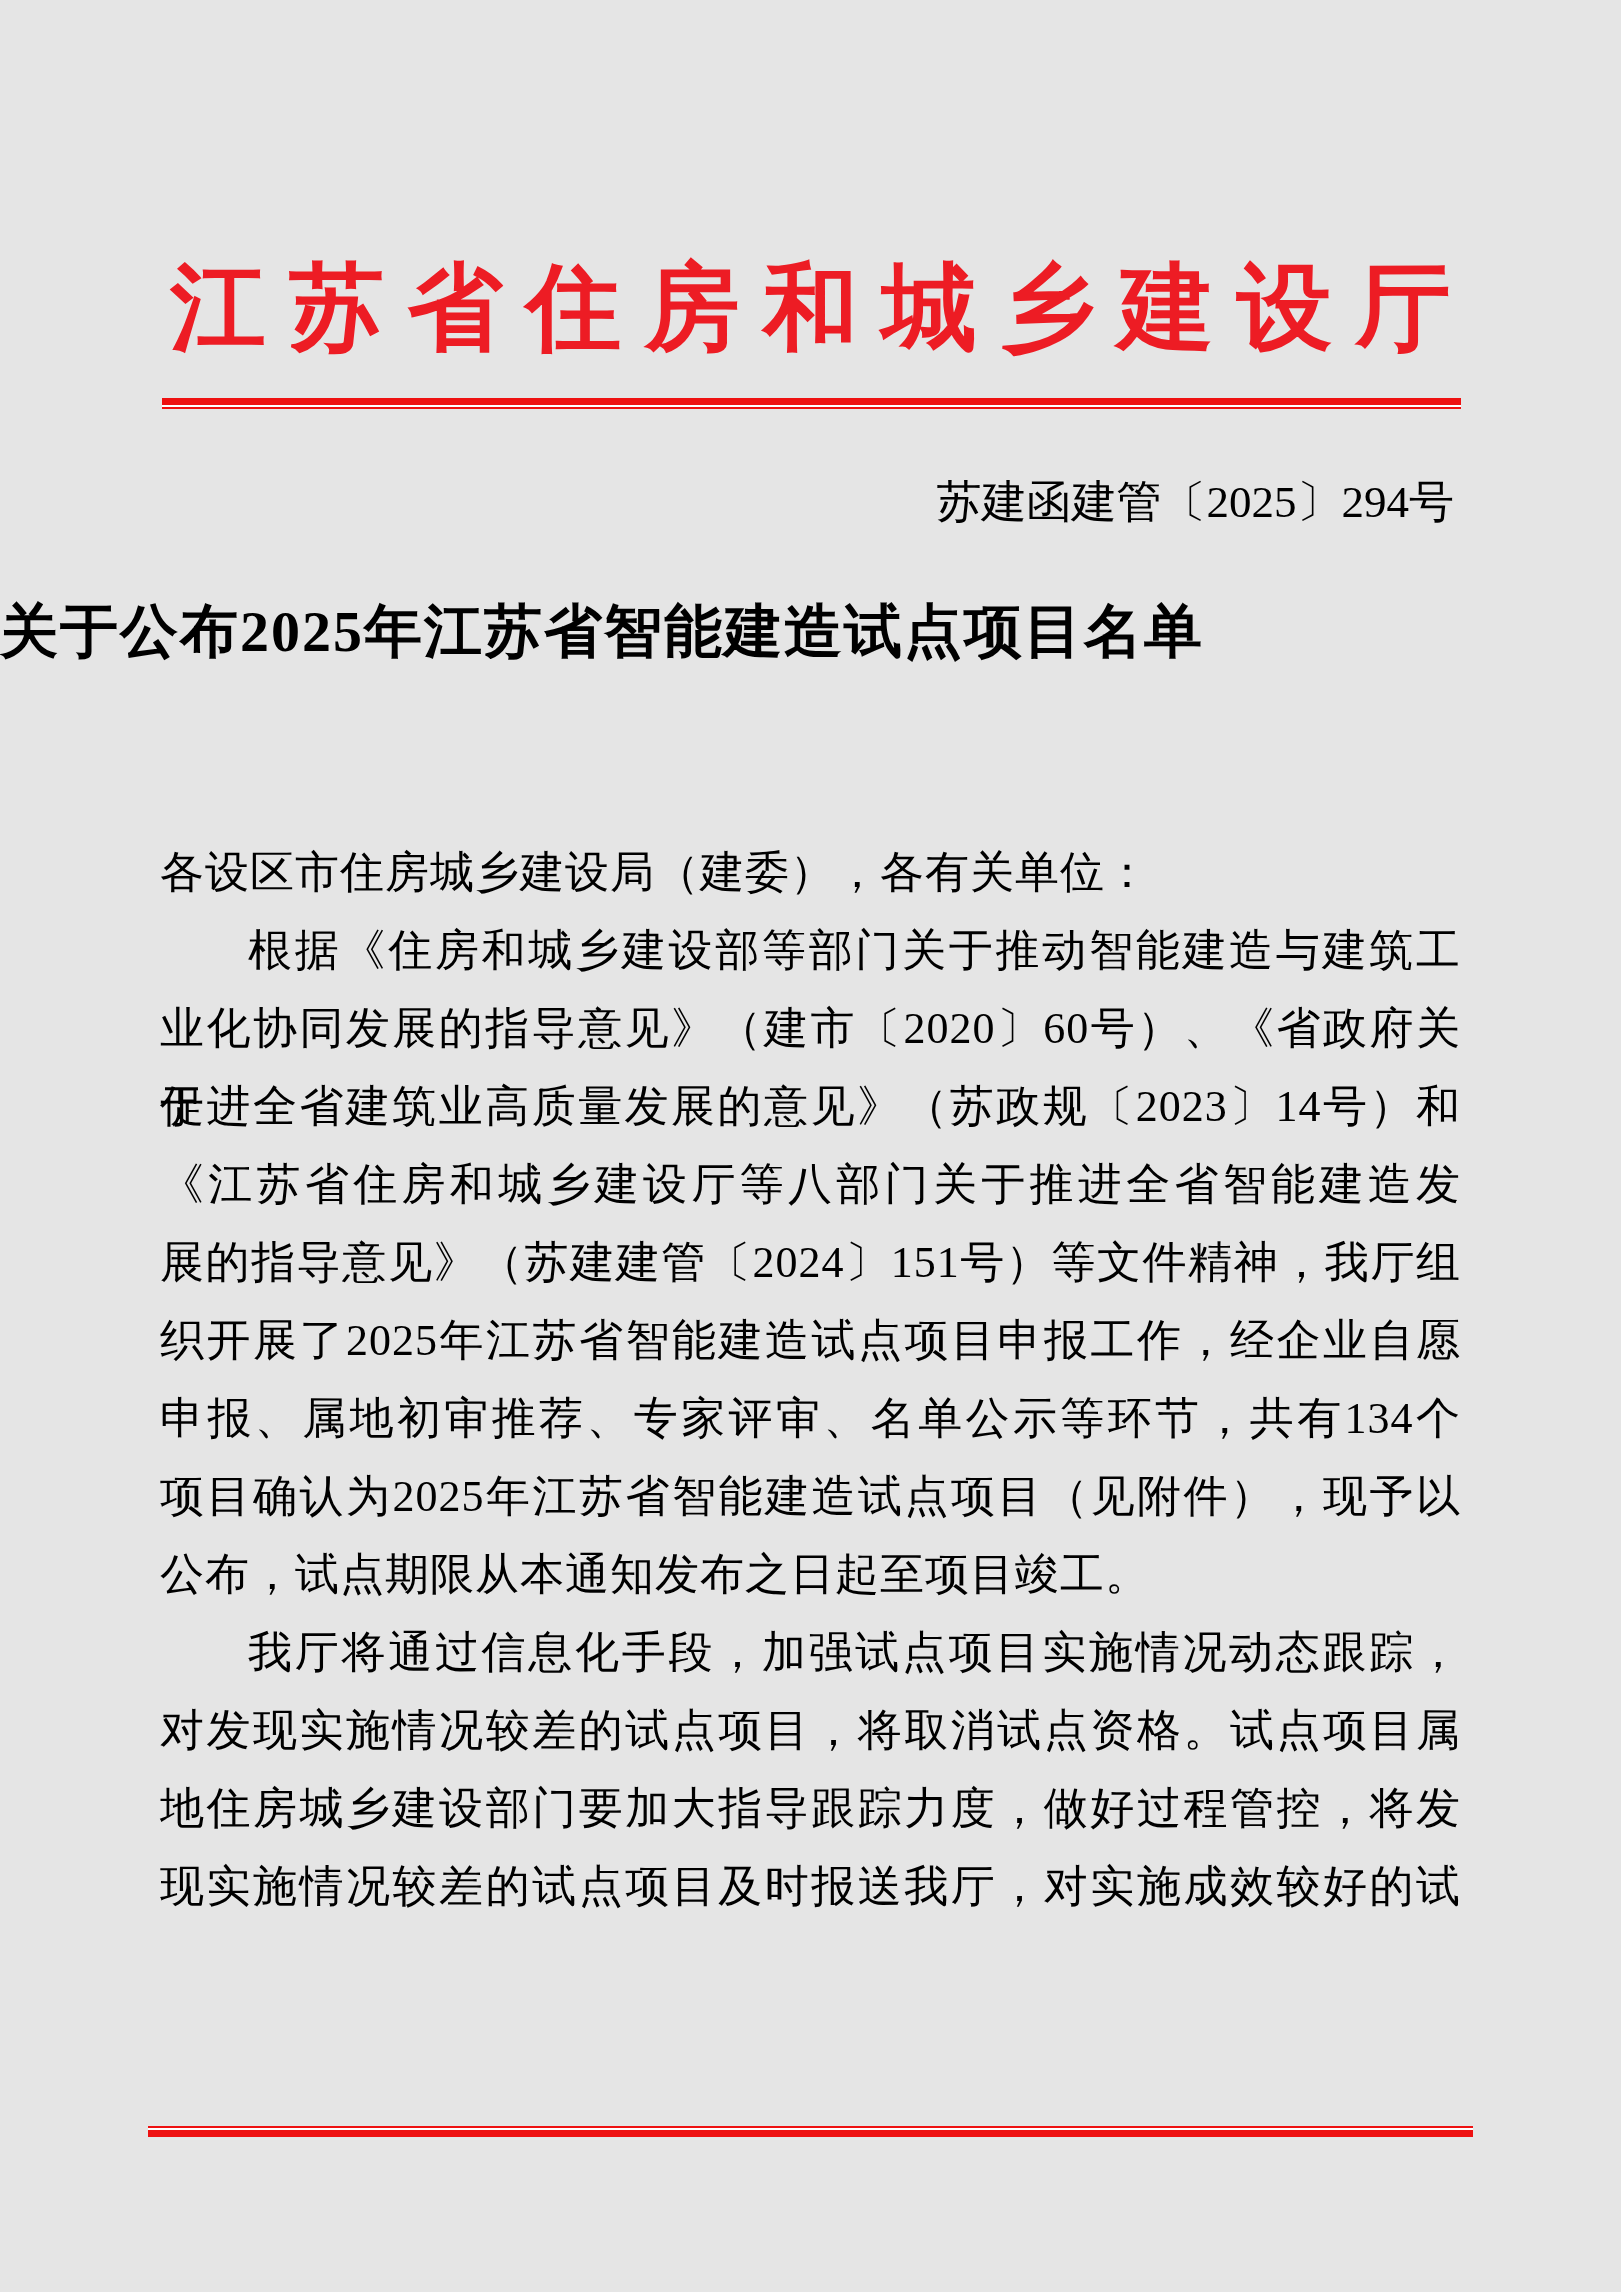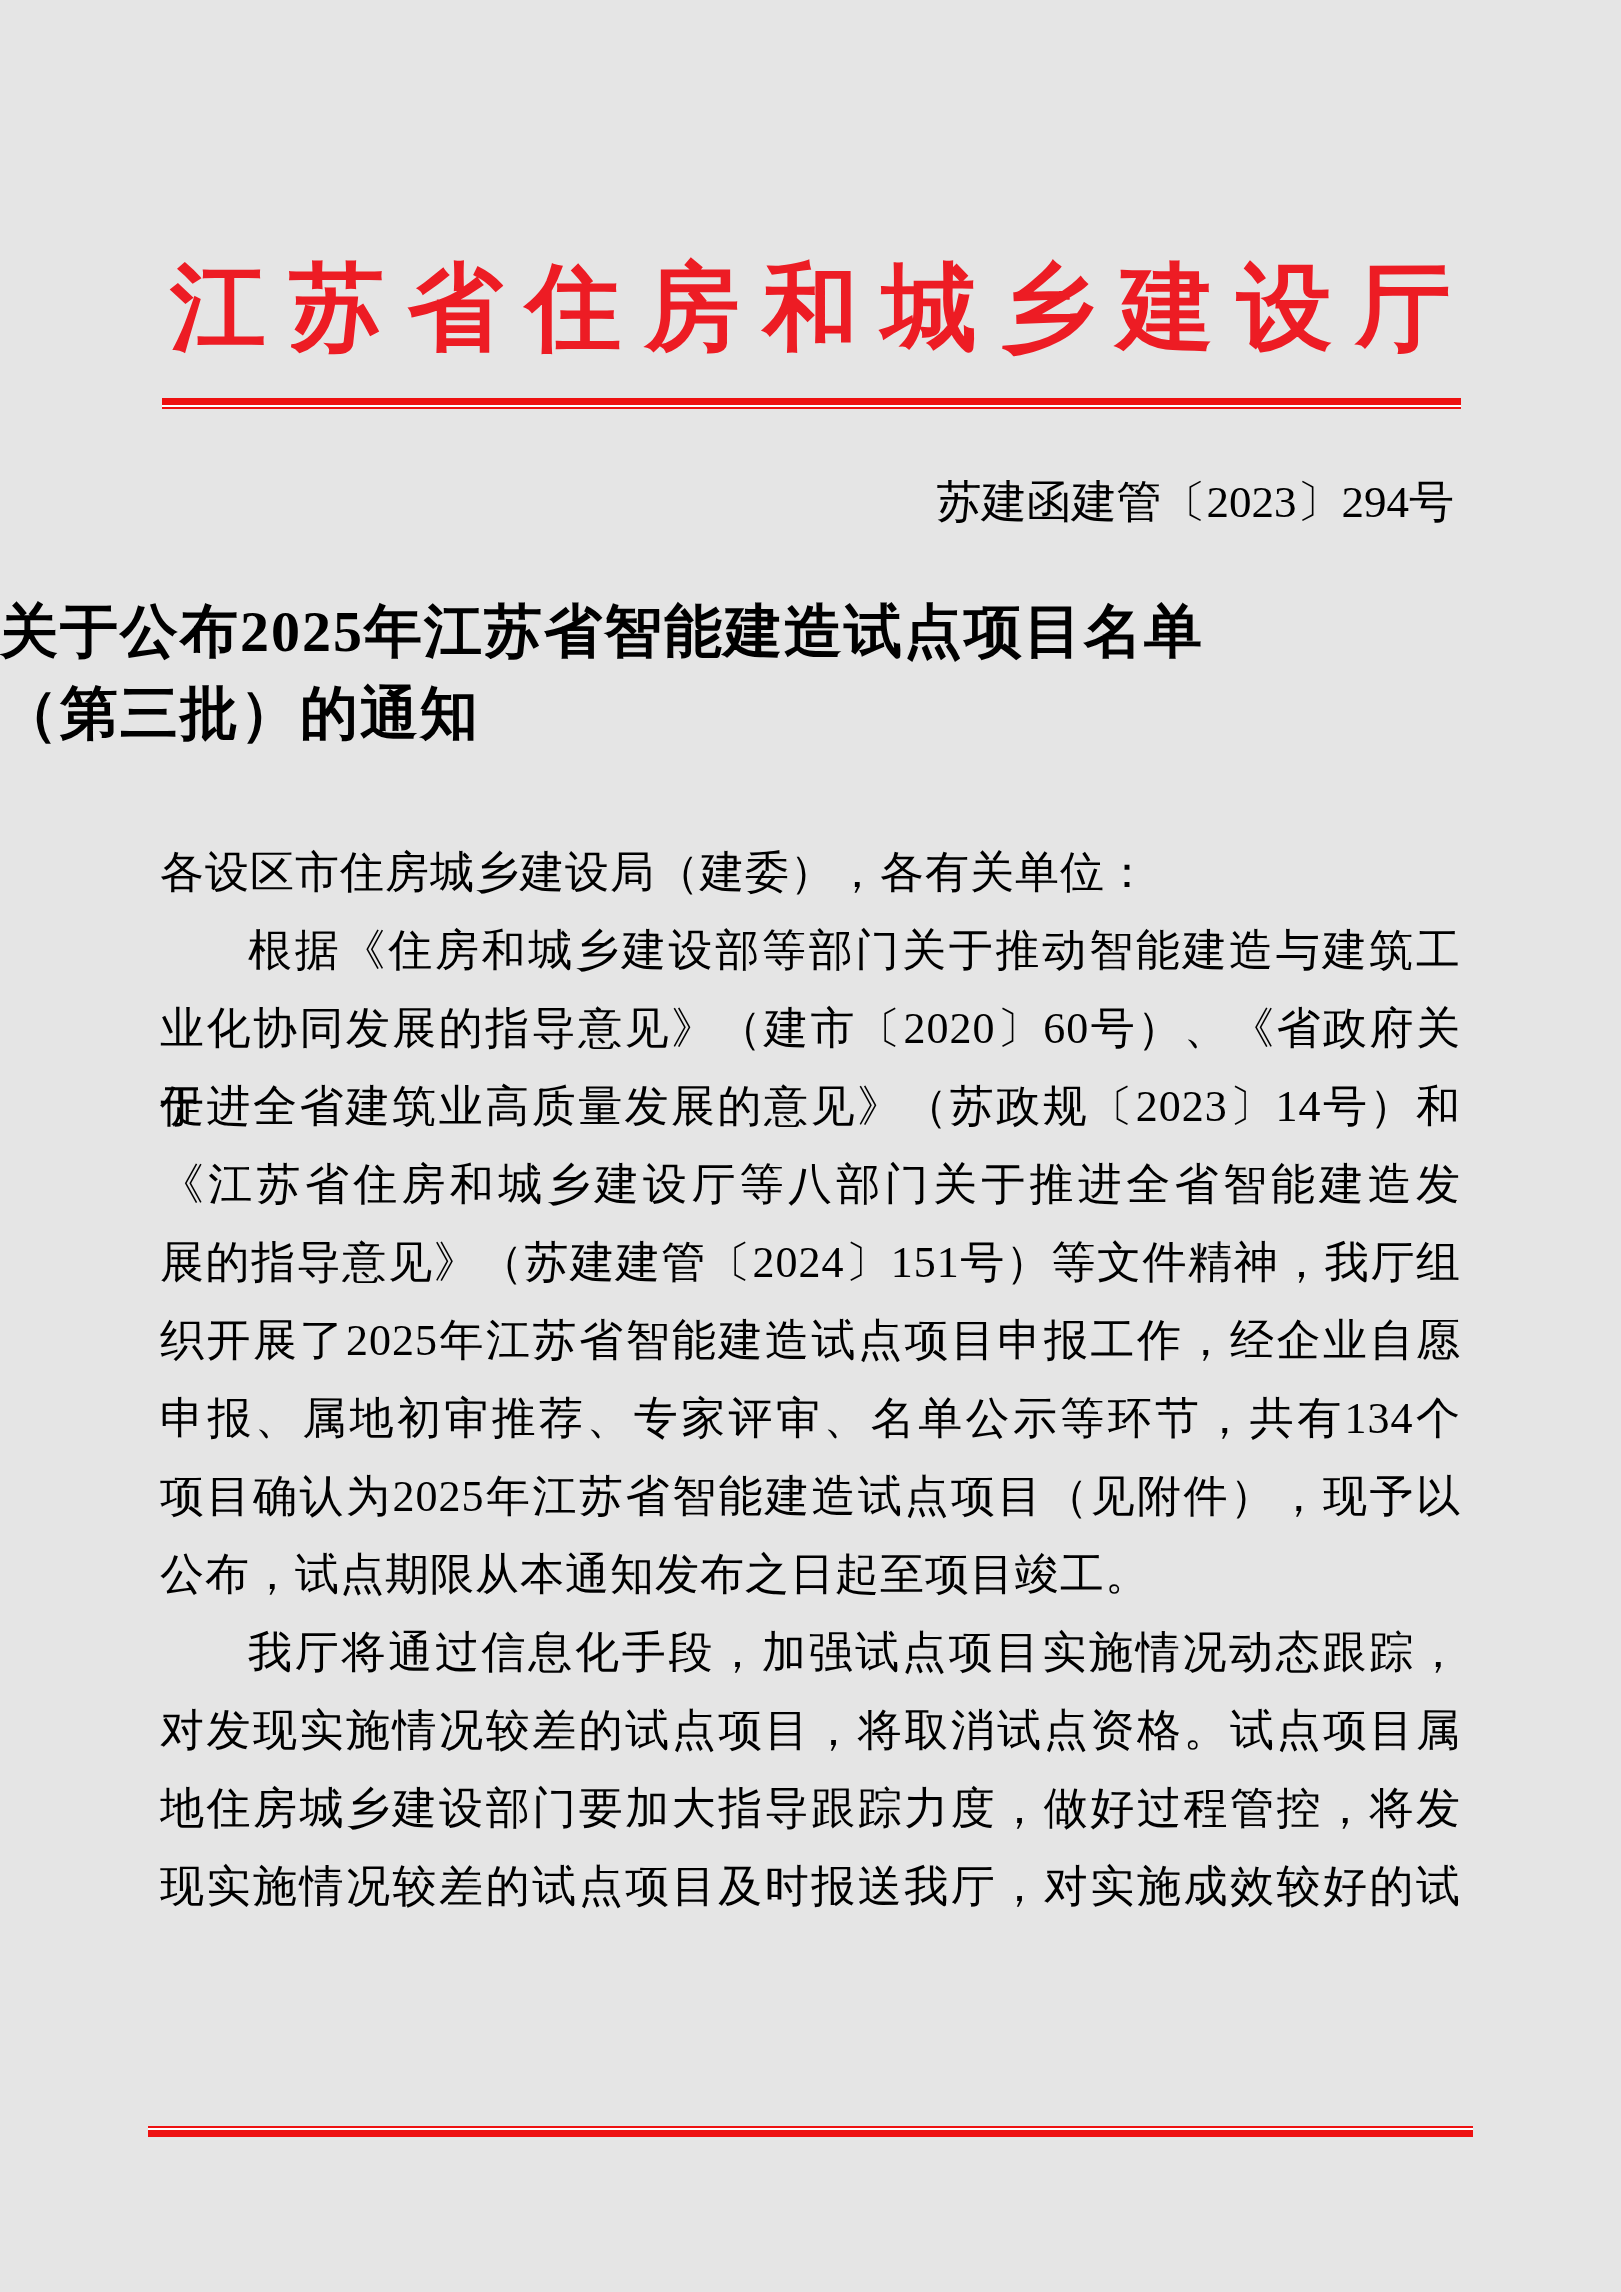--- a/index.html
+++ b/index.html
@@ -107,25 +107,24 @@
 <div class="page">
 
   <div class="org-name">江苏省住房和城乡建设厅</div>
 
   <div class="rule-top">
     <div class="bar-thick"></div>
     <div class="bar-gap"></div>
     <div class="bar-thin"></div>
   </div>
 
-  <div class="doc-number">苏建函建管〔2023〕294号</div>
+  <div class="doc-number">苏建函建管〔2025〕294号</div>
 
   <div class="doc-title">
     <div>关于公布2025年江苏省智能建造试点项目名单</div>
-    <div>（第三批）的通知</div>
   </div>
 
   <div class="body-text">
     <div class="body-line">各设区市住房城乡建设局（建委），各有关单位：</div>
     <div class="body-line full indent">根据《住房和城乡建设部等部门关于推动智能建造与建筑工</div>
     <div class="body-line full">业化协同发展的指导意见》（建市〔2020〕60号）、《省政府关于</div>
     <div class="body-line full">促进全省建筑业高质量发展的意见》（苏政规〔2023〕14号）和</div>
     <div class="body-line full">《江苏省住房和城乡建设厅等八部门关于推进全省智能建造发</div>
     <div class="body-line full">展的指导意见》（苏建建管〔2024〕151号）等文件精神，我厅组</div>
     <div class="body-line full">织开展了2025年江苏省智能建造试点项目申报工作，经企业自愿</div>

